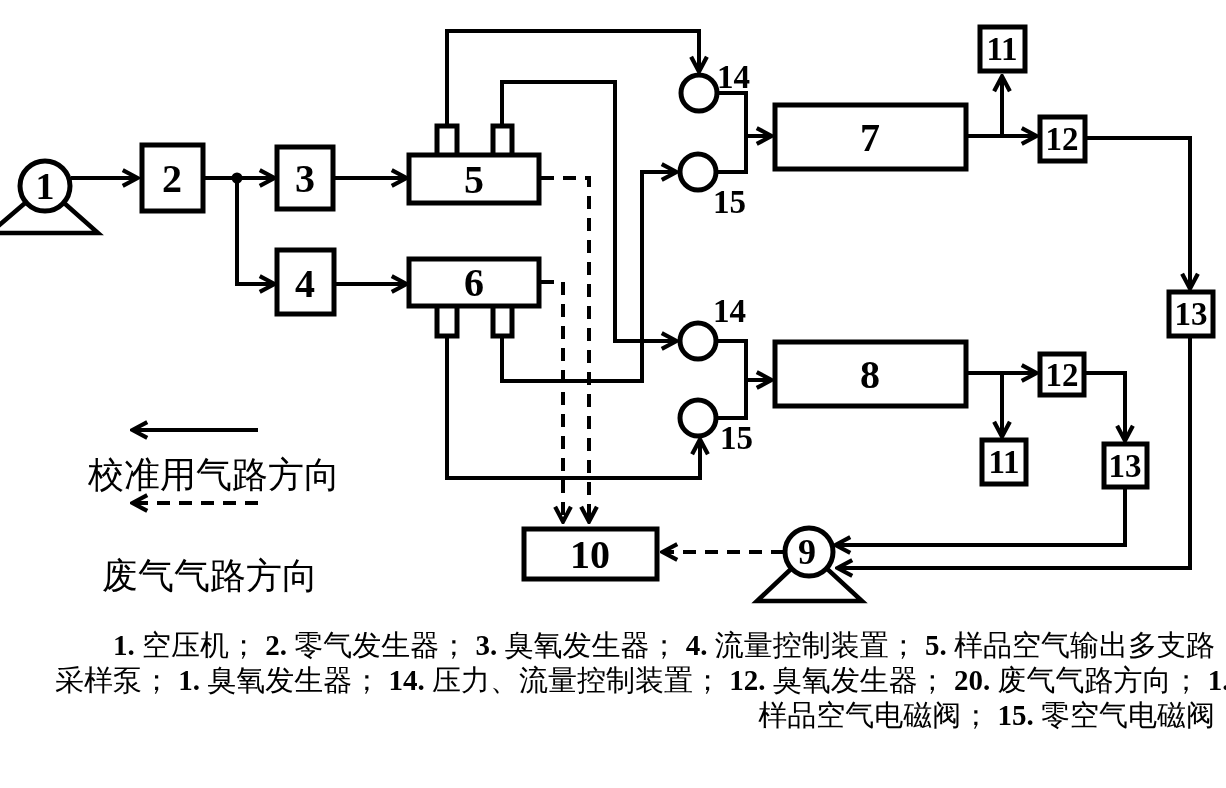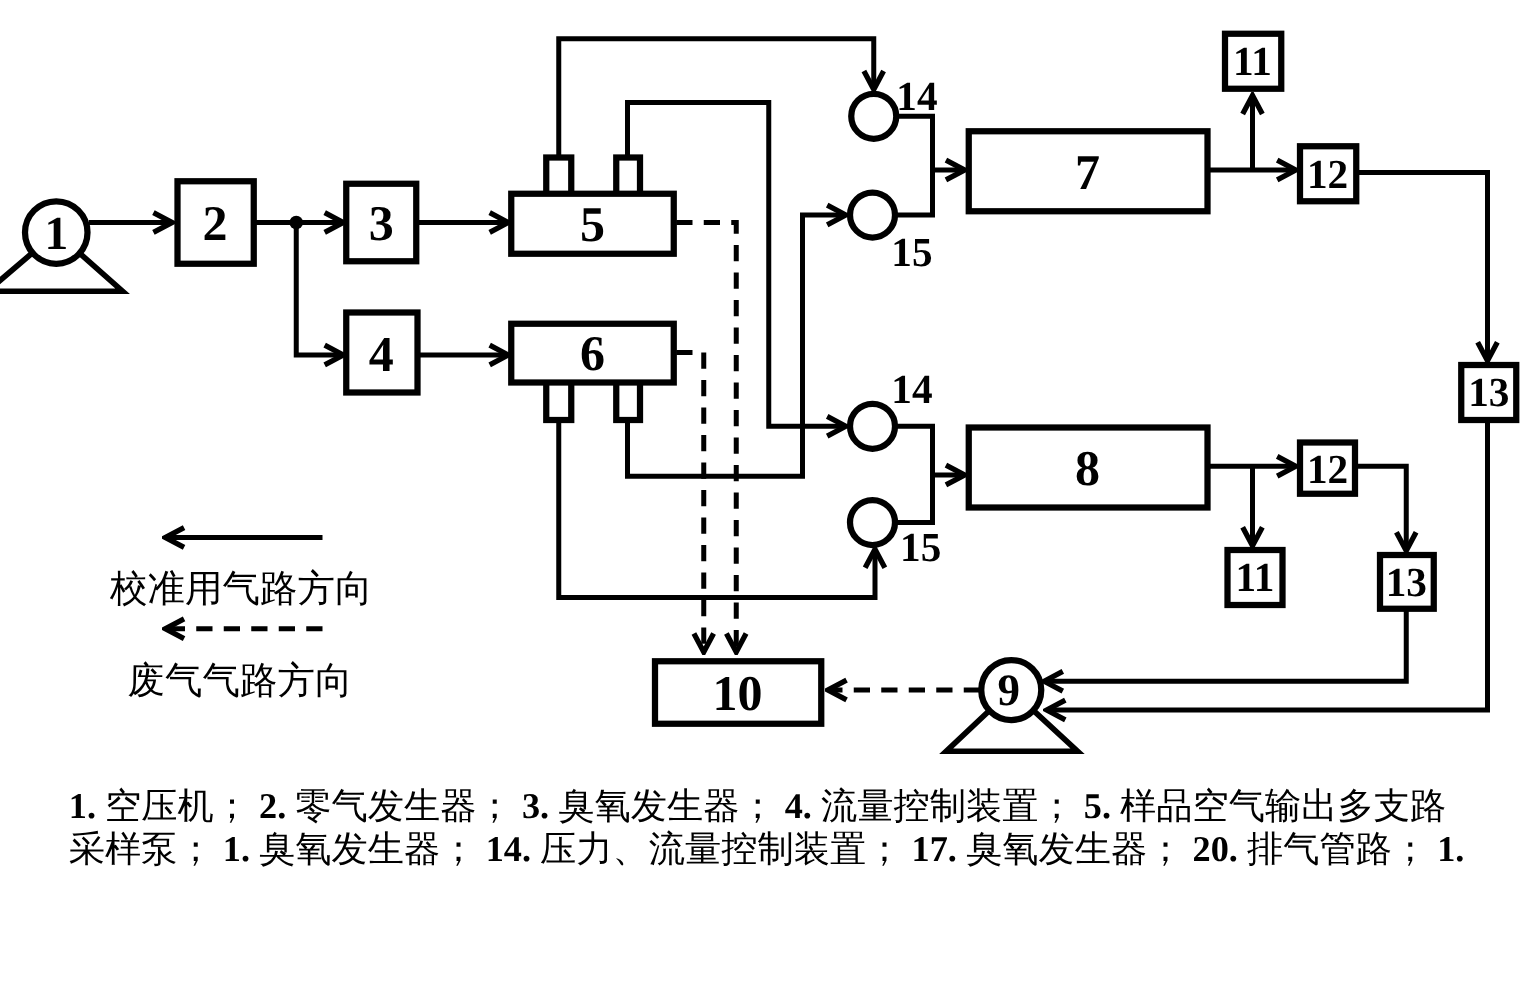--- a/index.html
+++ b/index.html
@@ -8,23 +8,23 @@
   .stage svg{position:absolute;left:0;top:0;}
   
   .ln{stroke:#000;stroke-width:4;fill:none;}
   .dsh{stroke-dasharray:13 9;}
   .shape{fill:#ffffff;stroke:#000;stroke-width:5;}
   .tri{fill:#ffffff;stroke:#000;stroke-width:4.5;}
   .dot{fill:#000;stroke:none;}
   text.num{font-family:"Liberation Serif","DejaVu Serif",serif;font-weight:bold;fill:#000;}
   .fs40{font-size:40px;} .fs38{font-size:38px;} .fs36{font-size:36px;} .fs33{font-size:33px;}
   
-  .legend-label{position:absolute;font-size:30px;white-space:nowrap;}
+  .legend-label{position:absolute;font-size:36px;white-space:nowrap;}
   .caption{position:absolute;left:55px;top:628px;width:1160px;font-size:29px;}
-  .cap-line{height:35px;line-height:35px;white-space:nowrap;}
+  .cap-line{height:35px;line-height:35px;white-space:nowrap;text-align:right;}
   .bold{font-weight:bold;}
 </style>
 </head>
 <body>
 
 <div class="stage">
 
   <svg width="1226" height="788" viewBox="0 0 1226 788">
     <defs>
       <marker id="arr" viewBox="0 0 12 12" refX="9" refY="6" markerWidth="21" markerHeight="21" orient="auto" markerUnits="userSpaceOnUse">
@@ -117,20 +117,21 @@
       <text class="num fs33" x="1062" y="386" text-anchor="middle">12</text>
       <text class="num fs33" x="1125" y="477" text-anchor="middle">13</text>
       <text class="num fs33" x="717" y="88">14</text>
       <text class="num fs33" x="713" y="213">15</text>
       <text class="num fs33" x="713" y="322">14</text>
       <text class="num fs33" x="720" y="449">15</text>
     </g>
   </svg>
 
   <div class="legend-label" style="left:88px;top:451px;">校准用气路方向</div>
-  <div class="legend-label" style="left:102px;top:524px;">废气气路方向</div>
+  <div class="legend-label" style="left:102px;top:552px;">废气气路方向</div>
 
   <div class="caption">
     <div class="cap-line"><span class="bold">1.</span><span> 空压机； </span><span class="bold">2.</span><span> 零气发生器； </span><span class="bold">3.</span><span> 臭氧发生器； </span><span class="bold">4.</span><span> 流量控制装置； </span><span class="bold">5.</span><span> 样品空气输出多支路</span></div>
-    <div class="cap-line"><span>采样泵； </span><span class="bold">1.</span><span> 臭氧发生器； </span><span class="bold">14.</span><span> 压力、流量控制装置； </span><span class="bold">17.</span><span> 臭氧发生器； </span><span class="bold">20.</span><span> 排气管路； </span><span class="bold">1.</span></div>
+    <div class="cap-line"><span>采样泵； </span><span class="bold">1.</span><span> 臭氧发生器； </span><span class="bold">14.</span><span> 压力、流量控制装置； </span><span class="bold">12.</span><span> 臭氧发生器； </span><span class="bold">20.</span><span> 废气气路方向； </span><span class="bold">1.</span></div>
+    <div class="cap-line"><span>样品空气电磁阀； </span><span class="bold">15.</span><span> 零空气电磁阀</span></div>
   </div>
 
 </div>
 
 </body></html>

